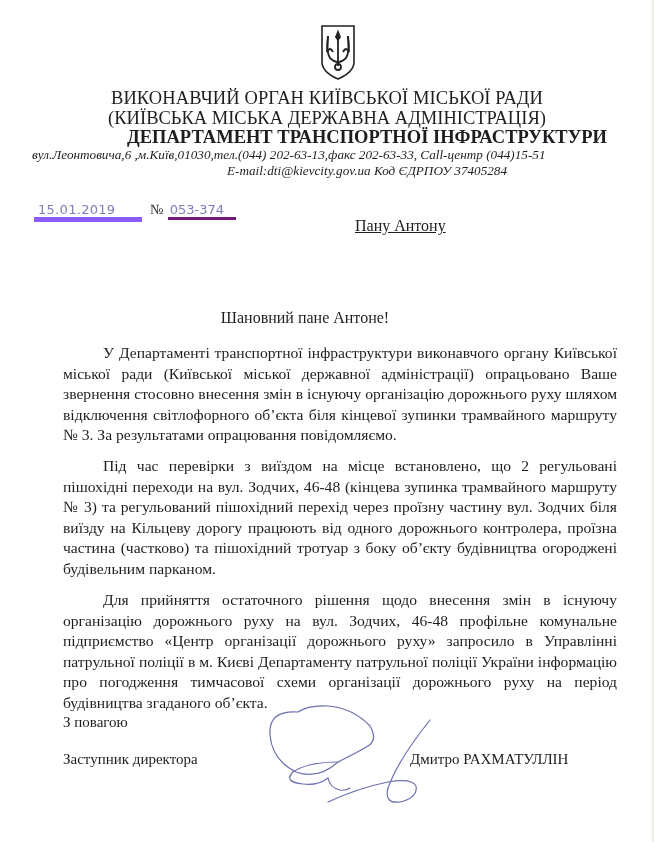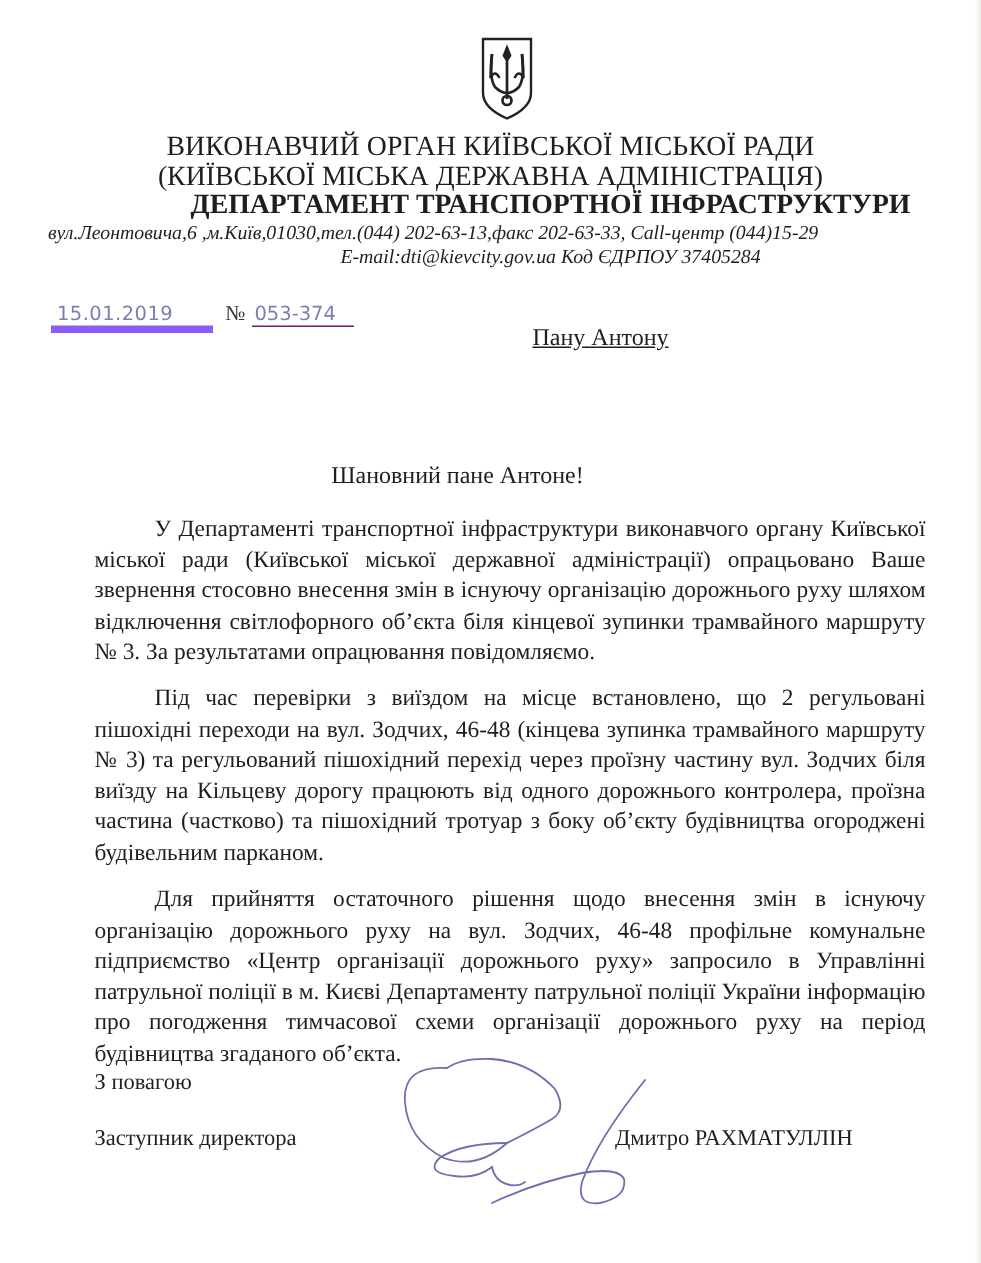--- a/index.html
+++ b/index.html
@@ -11,21 +11,21 @@
   .coat { position: absolute; left: 318px; top: 22px; width: 40px; height: 60px; }
   .hdr { position: absolute; left: 0; width: 654px; text-align: center; white-space: nowrap; }
   .h1 { top: 88px; font-size: 18.5px; letter-spacing: 0.1px; }
   .h2 { top: 108px; font-size: 18.5px; }
   .h3 { top: 127px; font-size: 18.5px; font-weight: bold; padding-left: 40px; }
   .addr1 { position: absolute; left: 32px; top: 147px; font-size: 13.2px; font-style: italic; white-space: nowrap; }
   .addr2 { top: 163px; font-size: 13.2px; font-style: italic; left: 40px; }
   .regline { position: absolute; top: 202px; left: 34px; font-family: "DejaVu Sans", sans-serif; font-size: 13px; color: #7a7fb3; white-space: nowrap; }
   .regline .date { display: inline-block; width: 104px; border-bottom: 5px solid #8b5cf6; padding-left: 4px; letter-spacing: 0.3px; }
   .regline .no { color: #333; font-family: "Liberation Serif", serif; font-size: 14px; margin-left: 4px; }
-  .regline .num { display: inline-block; width: 66px; border-bottom: 1px solid #701a75; padding-left: 2px; }
+  .regline .num { display: inline-block; width: 66px; border-bottom: 3px solid #701a75; padding-left: 2px; }
   .recipient { position: absolute; left: 355px; top: 217px; font-size: 16px; text-decoration: underline; }
   .salutation { position: absolute; left: 0; width: 610px; text-align: center; top: 309px; font-size: 16px; }
   .body-text { position: absolute; left: 63px; width: 554px; font-size: 15.6px; line-height: 20.5px; text-align: justify; }
   .body-text p { margin: 0; text-indent: 40px; }
   .p1 { top: 343px; }
   .p2 { top: 456px; }
   .p3 { top: 590px; }
   .closing { position: absolute; left: 63px; top: 714px; font-size: 15px; }
   .position { position: absolute; left: 63px; top: 751px; font-size: 15px; }
   .signer { position: absolute; left: 410px; top: 751px; font-size: 15px; text-align: center; }
@@ -43,23 +43,23 @@
     <path d="M20 10 L18 15 L20 18 L22 15 Z" fill="#222"></path>
     <path d="M10 14 Q8 30 12 36 Q16 40 20 40"></path>
     <path d="M30 14 Q32 30 28 36 Q24 40 20 40"></path>
     <path d="M10 14 L9 30 Q12 24 15 30"></path>
     <path d="M30 14 L31 30 Q28 24 25 30"></path>
     <circle cx="20" cy="45" r="3"></circle>
   </g>
 </svg>
 
 <div class="hdr h1">ВИКОНАВЧИЙ ОРГАН КИЇВСЬКОЇ МІСЬКОЇ РАДИ</div>
-<div class="hdr h2">(КИЇВСЬКОЇ МІСЬКА ДЕРЖАВНА АДМІНІСТРАЦІЯ)</div>
+<div class="hdr h2">(КИЇВСЬКА МІСЬКА ДЕРЖАВНА АДМІНІСТРАЦІЯ)</div>
 <div class="hdr h3">ДЕПАРТАМЕНТ ТРАНСПОРТНОЇ ІНФРАСТРУКТУРИ</div>
-<div class="addr1">вул.Леонтовича,6 ,м.Київ,01030,тел.(044) 202-63-13,факс 202-63-33, Call-центр (044)15-29</div>
+<div class="addr1">вул.Леонтовича,6 ,м.Київ,01030,тел.(044) 202-63-13,факс 202-63-33, Call-центр (044)15-51</div>
 <div class="hdr addr2">E-mail:dti@kievcity.gov.ua Код ЄДРПОУ 37405284</div>
 
 <div class="regline">
   <span class="date">15.01.2019</span>
   <span class="no">№</span>
   <span class="num">053-374</span>
 </div>
 
 <div class="recipient">Пану Антону</div>
 <div class="salutation">Шановний пане Антоне!</div>

